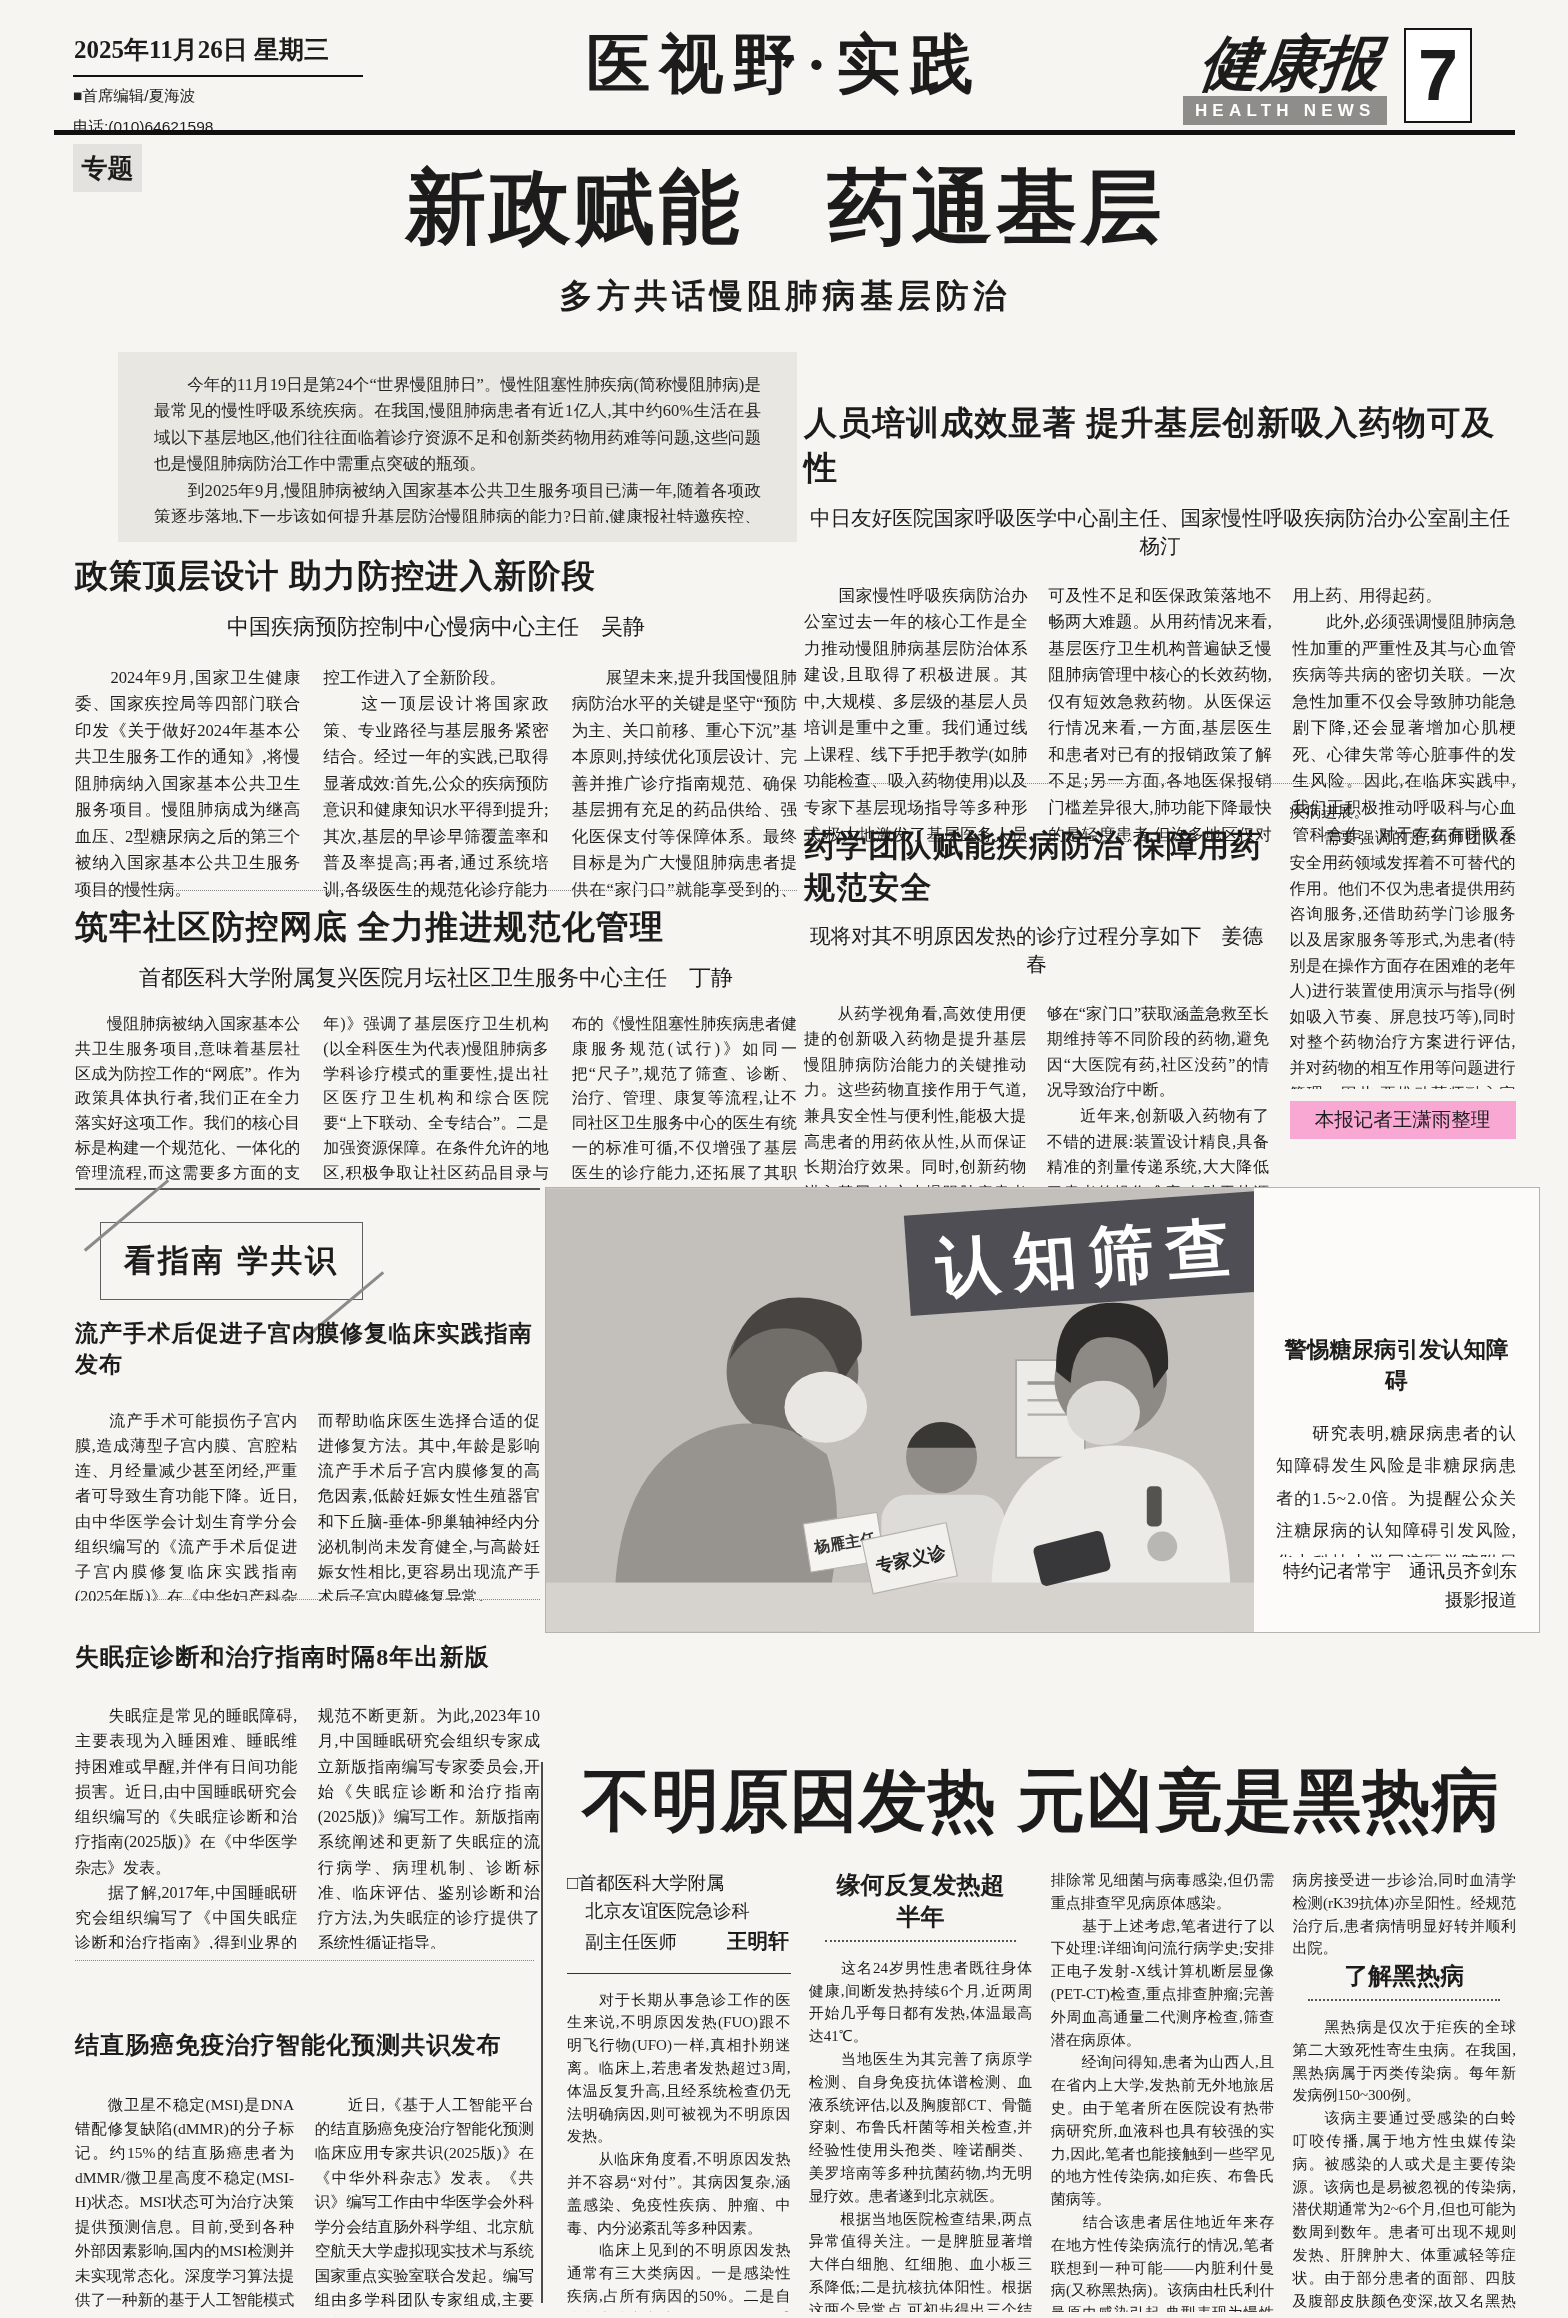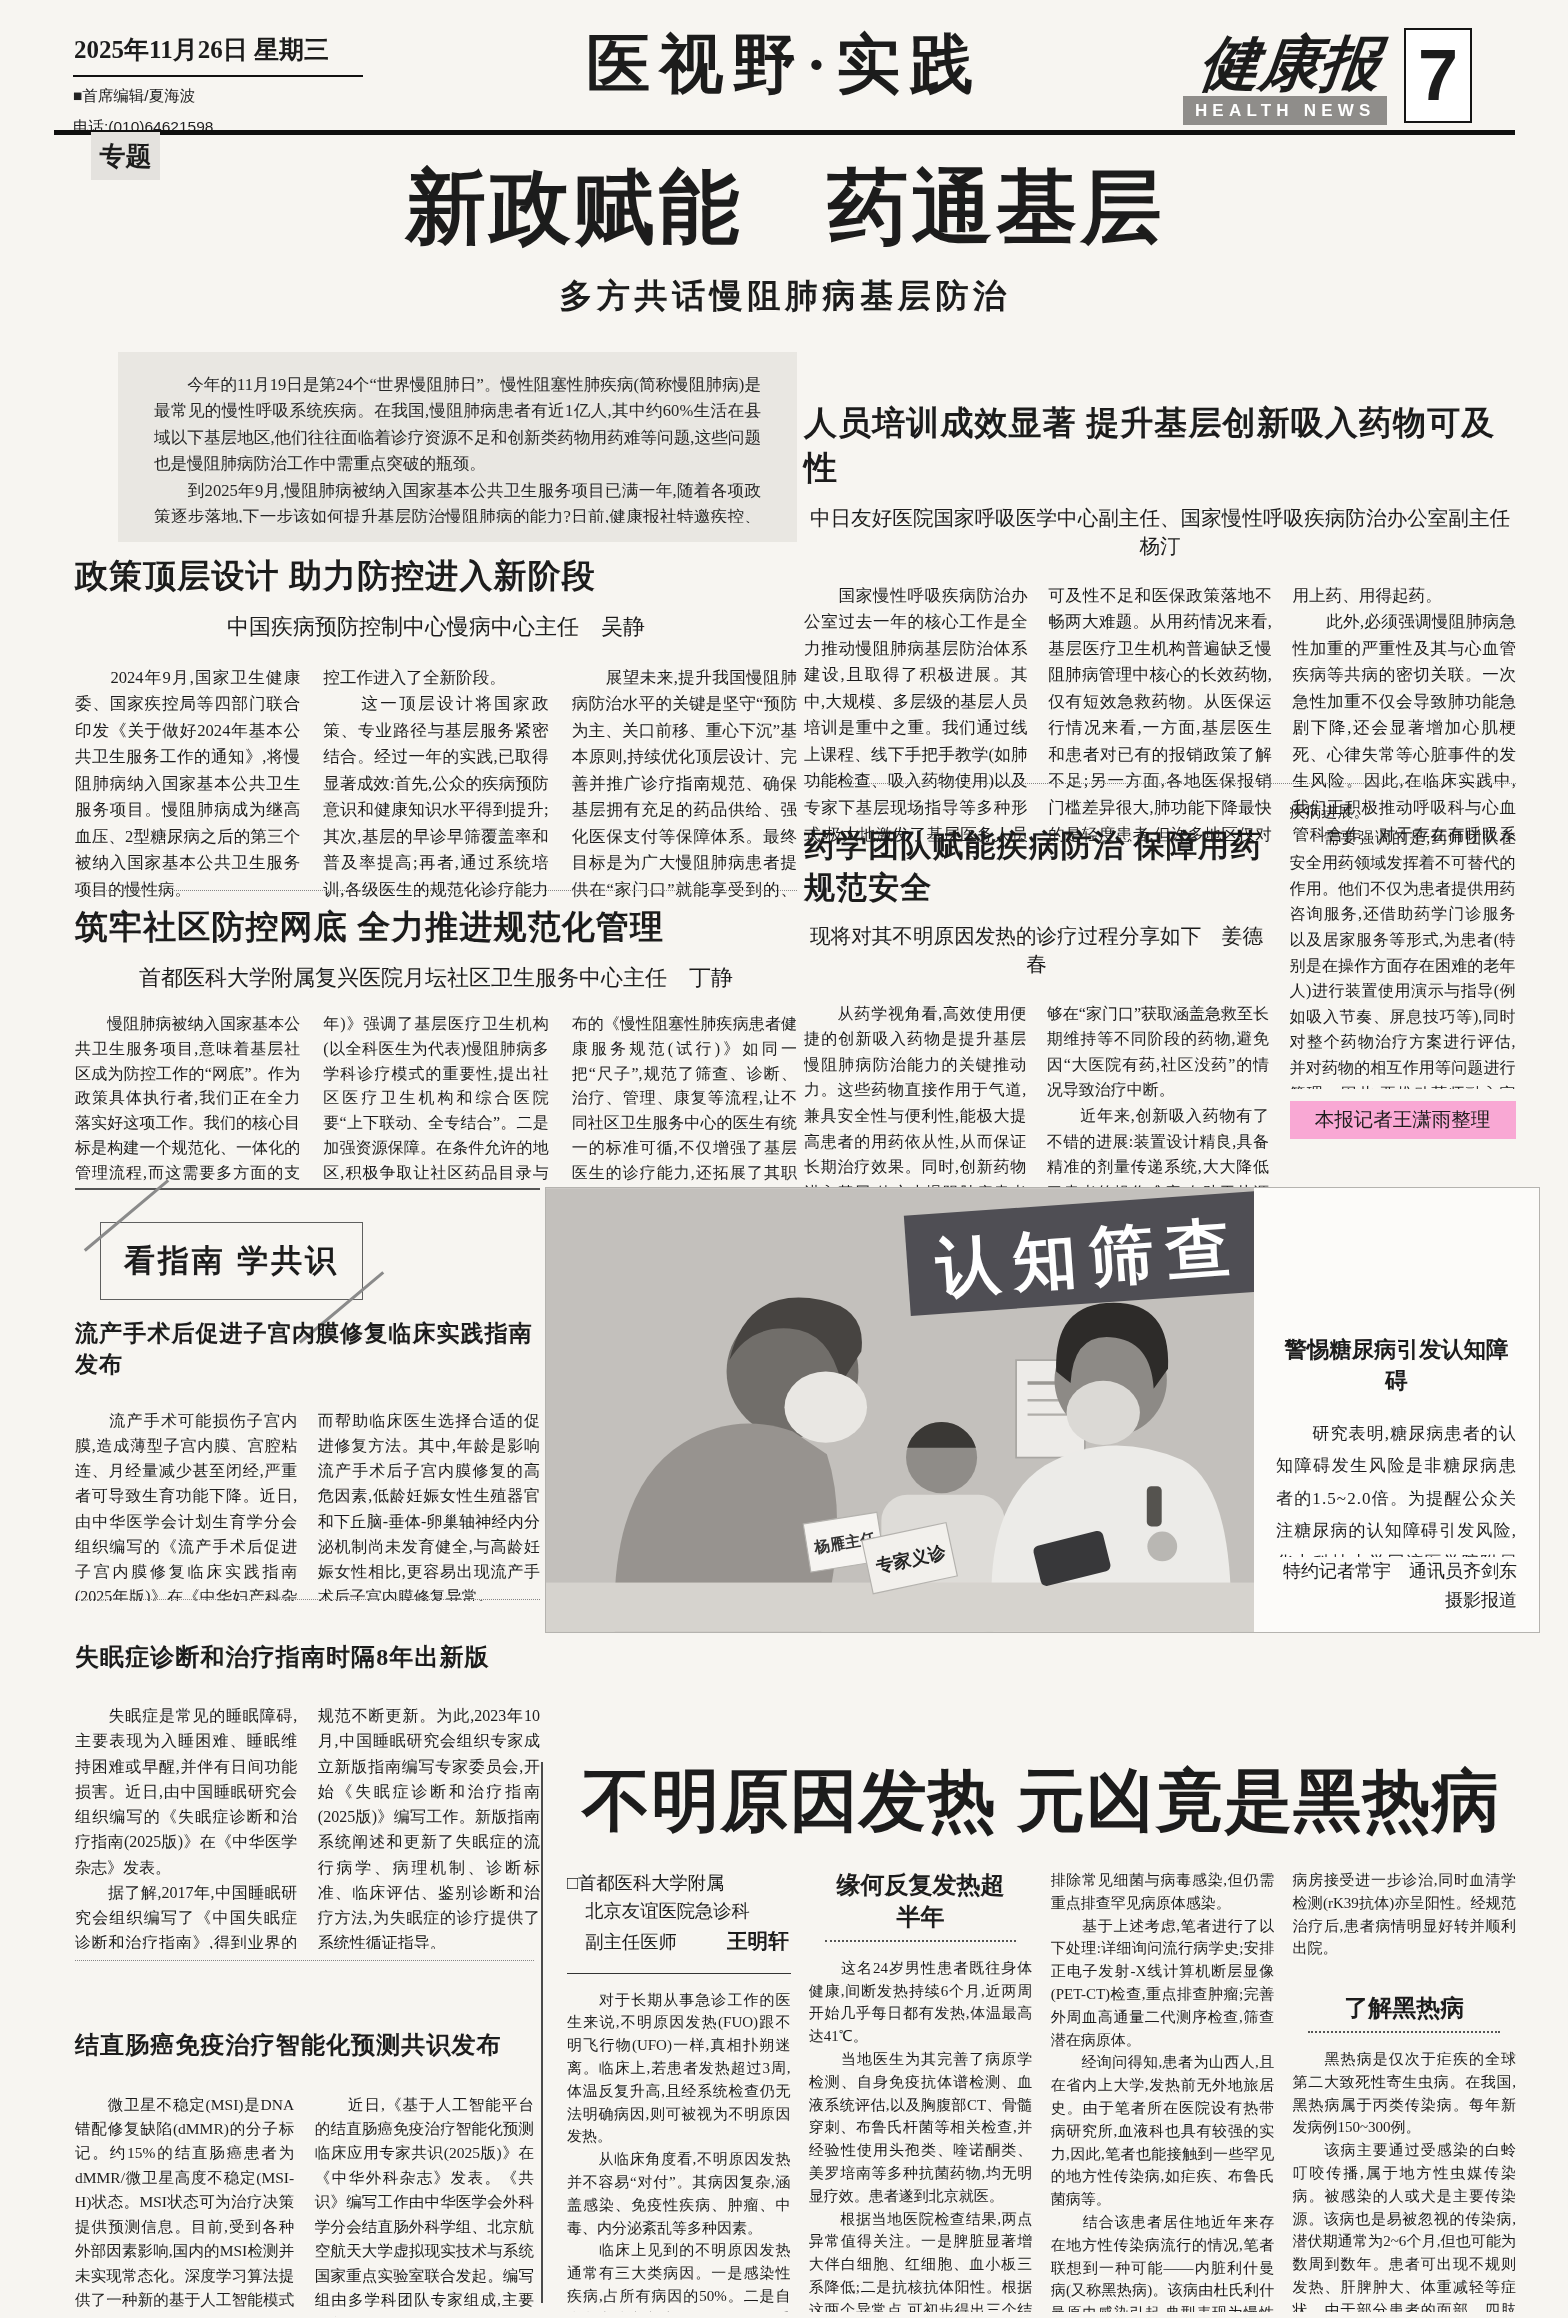--- a/index.html
+++ b/index.html
@@ -9,22 +9,22 @@
   
   .date{font-weight:700;font-size:25px;display:inline-block;border-bottom:2.9px solid #111;padding:0 34px 9.2px 1.1px;}
   .hmeta{font-family:"Liberation Sans",sans-serif;font-size:15.5px;margin-top:9.2px;color:#222;}
   .section-title{left:0;right:0;top:20.6px;text-align:center;font-weight:900;font-size:64px;letter-spacing:9.2px;}
   .masthead{right:189px;top:24px;font-size:60px;font-weight:900;font-style:italic;transform:skewX(-6deg);}
   .masthead-en{right:182px;top:96px;background:#8f8d8a;color:#fff;font-family:"Liberation Sans",sans-serif;
                font-weight:700;font-size:17px;letter-spacing:5.2px;padding:4.6px 11.5px;}
   .page-num{right:97px;top:27.5px;width:64px;height:91px;border:2.3px solid #151515;display:flex;align-items:center;
             justify-content:center;font-family:"Liberation Sans",sans-serif;font-weight:900;font-size:72px;background:#fff;}
   .rule-thick{left:54px;top:130px;width:1461px;height:5.2px;background:#101010;}
-  .tag{left:73px;top:132px;width:69px;height:48px;background:#e4e2de;display:flex;align-items:center;
-       justify-content:center;font-weight:700;font-size:26px;margin-left:18px;}
+  .tag{left:73px;top:144px;width:69px;height:48px;background:#e4e2de;display:flex;align-items:center;
+       justify-content:center;font-weight:700;font-size:26px;}
   
   .banner{left:269px;top:154px;width:1032px;text-align:center;font-family:"Liberation Sans",sans-serif;
           font-weight:900;font-size:81px;letter-spacing:3.4px;}
   .subbanner{left:269px;top:274px;width:1032px;text-align:center;font-weight:700;font-size:33px;letter-spacing:4.6px;}
   .intro{left:118px;top:352px;width:679px;height:190px;background:#e9e7e2;box-sizing:border-box;
          padding:19.5px 36px;font-size:19.5px;line-height:1.62;color:#262626;}
   .intro .col{height:100%;overflow:hidden;}
   
   .art h2{margin:0;text-align:left;font-size:33px;font-weight:700;letter-spacing:1.1px;}
   .art .byline{text-align:center;font-size:22px;margin-top:12.6px;}
@@ -58,21 +58,21 @@
   .small .col{font-size:16px;line-height:1.58;}
   
   .a8 h2{font-family:"Liberation Sans",sans-serif;font-weight:900;font-size:68px;letter-spacing:1.1px;text-align:center;margin:0;}
   .a8 .cols{gap:18.3px;margin-top:22px;height:443px;}
   .a8 .col{font-size:15px;line-height:1.52;}
   .byline8{font-size:18.3px;line-height:1.55;white-space:pre-line;}
   .byline8-name{font-weight:700;font-size:20.6px;margin-left:32px;}
   .byline8-box{border-bottom:1.7px solid #333;padding-bottom:15px;margin-bottom:15px;}
   .sub8{font-family:"Liberation Sans",sans-serif;font-weight:700;font-size:24px;text-align:center;
         padding-bottom:6.9px;border-bottom:2.3px dotted #555;margin:0 16px 15px;}
-  .sub8.mid{margin-top:32px;font-family:Liberation Serif, serif;}
+  .sub8.mid{margin-top:0;font-family:Liberation Serif, serif;}
 </style>
 </head>
 <body>
 
 <div class="page">
 
   <div class="abs" style="left:73px;top:33px;">
     <div class="date">2025年11月26日  星期三</div>
     <div class="hmeta">■首席编辑/夏海波</div>
     <div class="hmeta">电话:(010)64621598</div>

